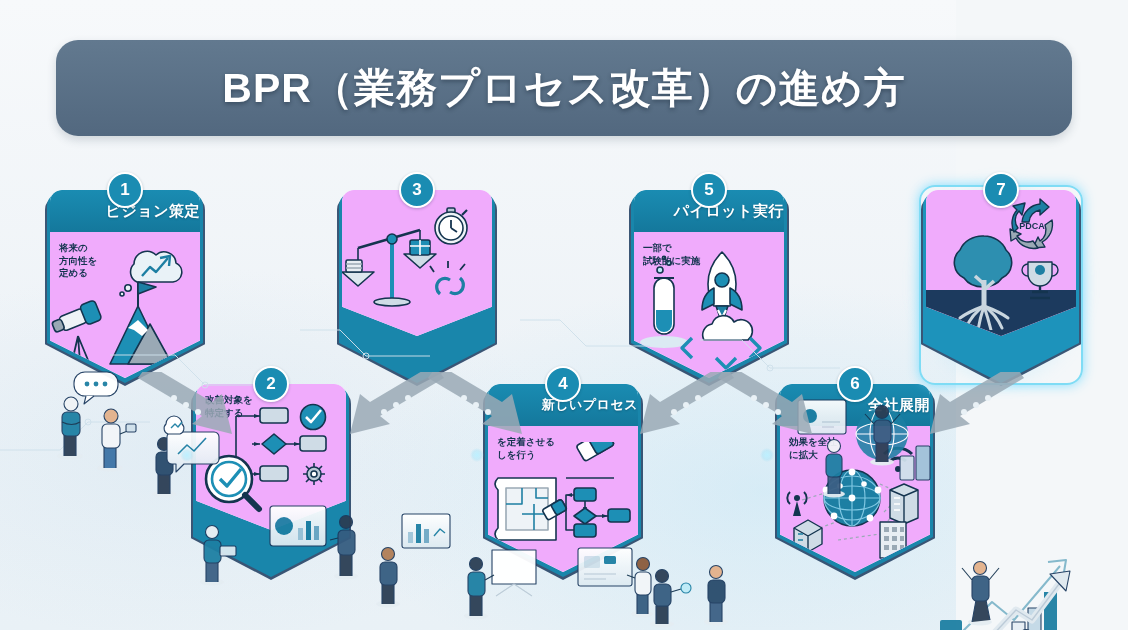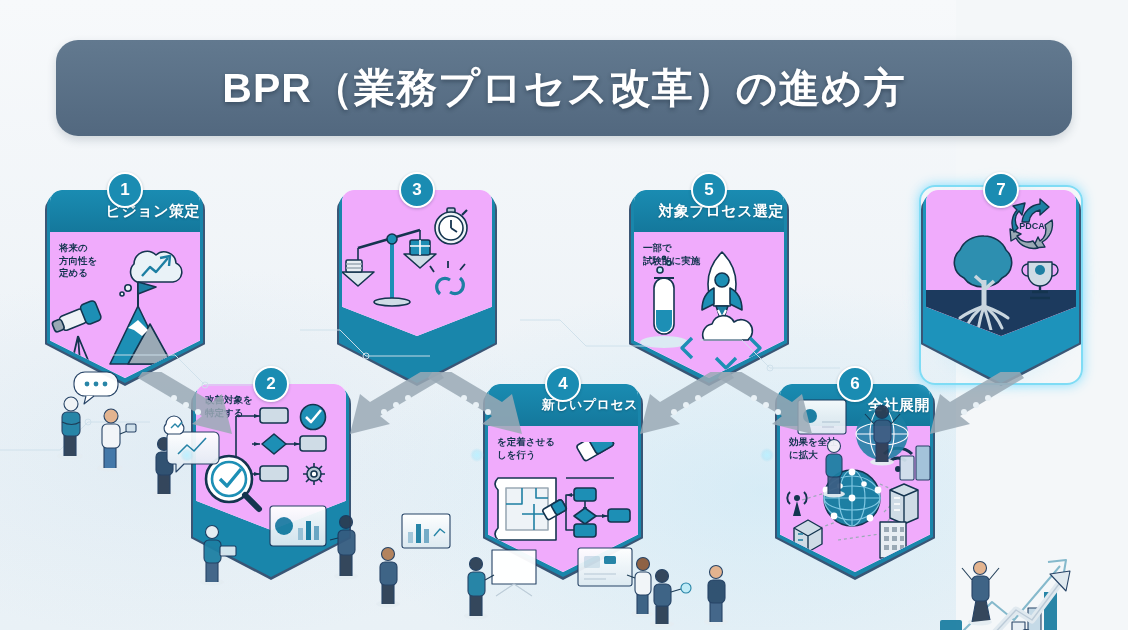--- a/index.html
+++ b/index.html
@@ -583,21 +583,21 @@
       </div>
     </div>
     <div class="badge">4</div>
   </div>
 
   <div class="card" style="left:634px;top:190px;height:190px;">
     <div class="shadow-plate"></div>
     <div class="teal-plate"></div>
     <div class="card-body">
       <div class="card-head">
-        <span>対象プロセス選定</span>
+        <span>パイロット実行</span>
       </div>
       <div class="card-art">
         <div class="card-desc">一部で
 試験的に実施</div>
         <svg style="position:absolute;left:0;top:16px;" width="150" height="126" viewBox="0 0 150 126">
           <g stroke="#14344f" stroke-width="1.6" fill="none" stroke-linejoin="round">
 
             <g transform="translate(16,28)">
               <rect x="4" y="2" width="20" height="56" rx="10" fill="#ffffff"></rect>
               <path d="M6 34 h16 v14 a8 8 0 0 1 -16 0z" fill="#1d8fb5" stroke="none"></path>

